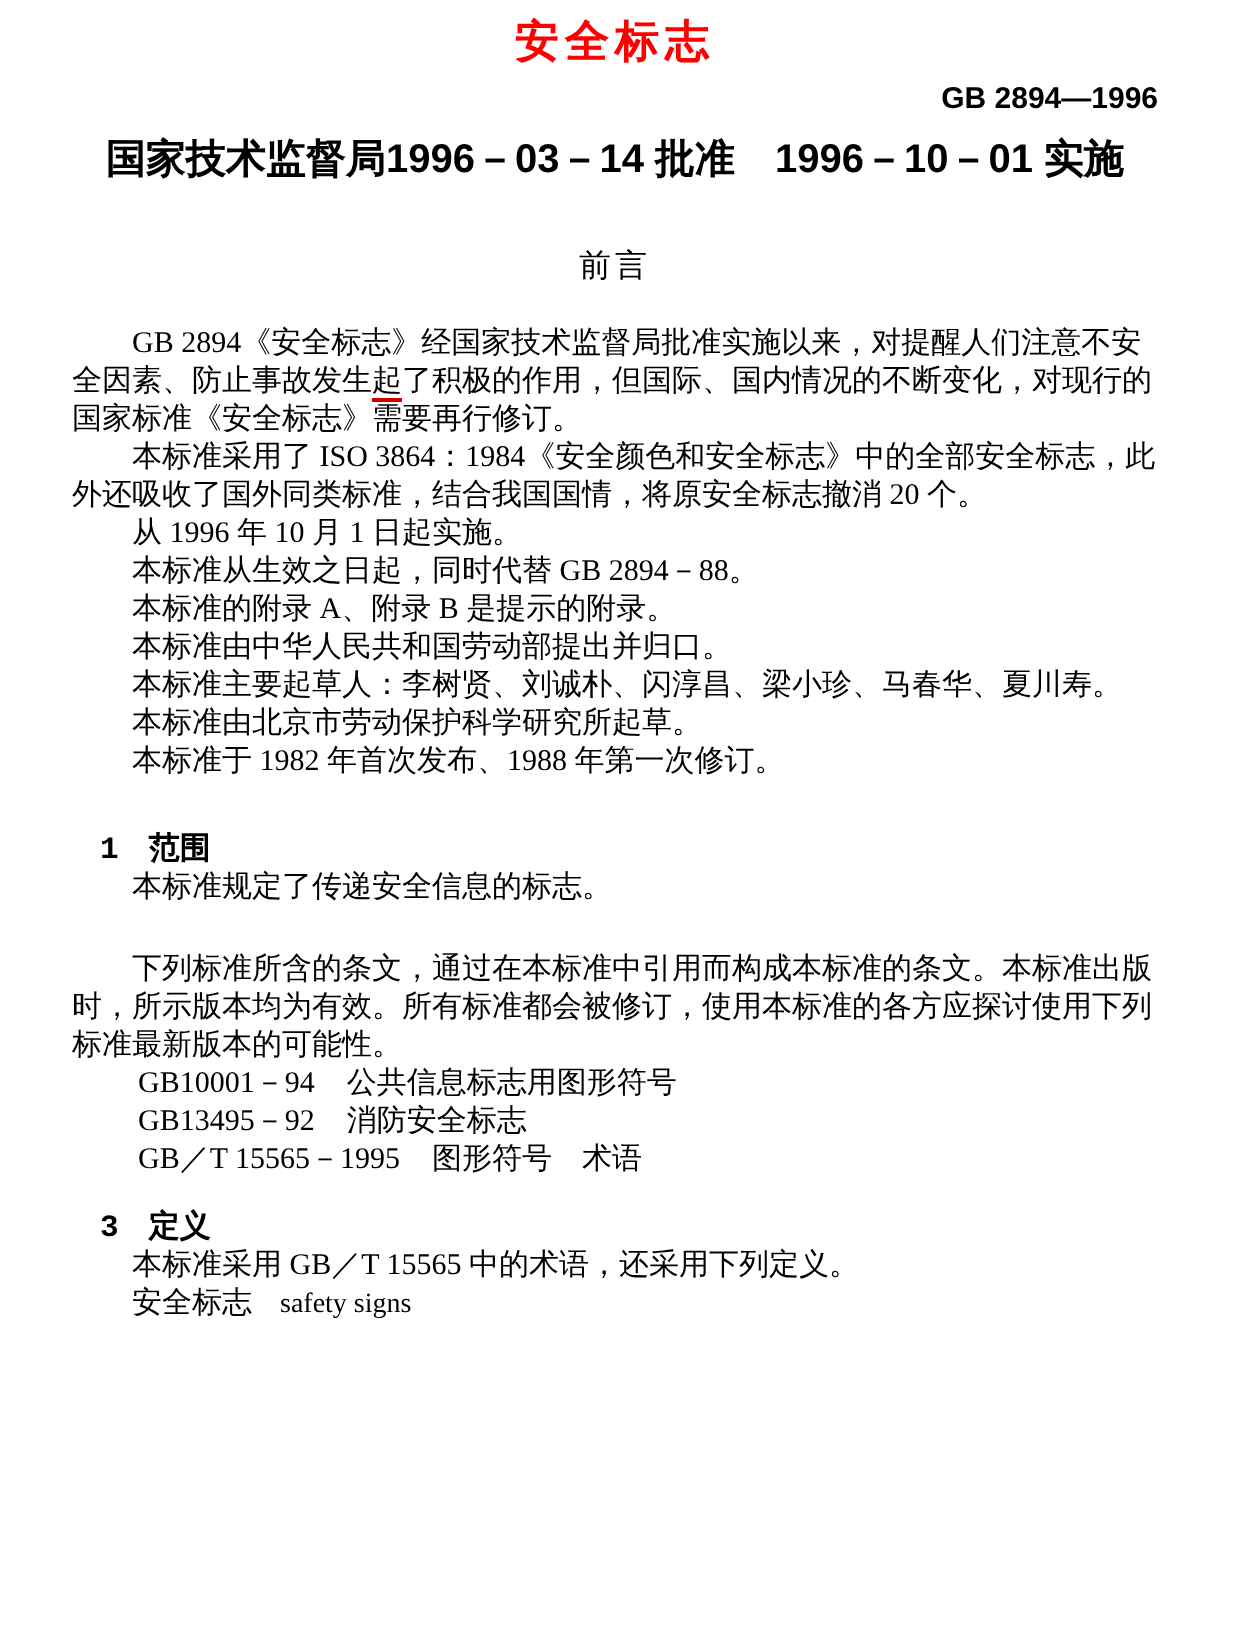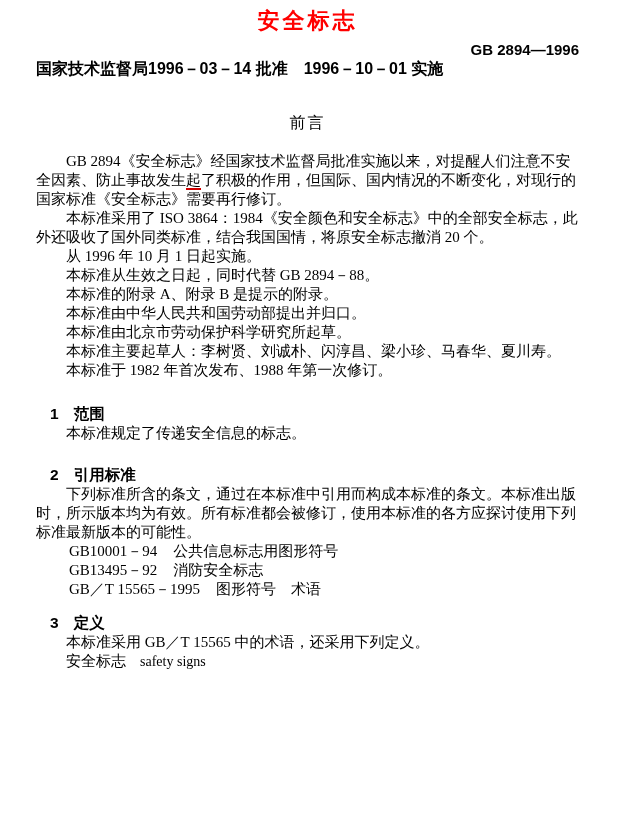--- a/index.html
+++ b/index.html
@@ -31,24 +31,25 @@
   }
   .std-no {
     margin-top: 7px;
     text-align: right;
     font-family: "Liberation Sans", "DejaVu Sans", sans-serif;
     font-weight: bold;
     font-size: 15px;
     line-height: 18px;
   }
   .approval {
-    margin-top: 1px;
+    margin-top: 12px;
+    text-align: center;
     font-family: "Liberation Sans", "DejaVu Sans", sans-serif;
     font-weight: bold;
-    font-size: 16px;
+    font-size: 20px;
     line-height: 18px;
   }
   .foreword-heading {
     margin: 36px 0 20px 0;
     text-align: center;
     font-family: "Liberation Sans", "DejaVu Sans", sans-serif;
     font-weight: normal;
     font-size: 16px;
     letter-spacing: 2px;
     line-height: 18px;
@@ -60,21 +61,21 @@
   .ul-red {
     border-bottom: 2px solid #d00000;
     padding-bottom: 0;
   }
   .section { margin: 0; }
   .section.s1 { margin-top: 24px; }
   .section.s2 { margin-top: 22px; }
   .section.s3 { margin-top: 14px; }
   .sec-head {
     margin: 0 0 0 14px;
-    font-family: Liberation Sans, sans-serif;
+    font-family: Liberation Mono, monospace;
     font-weight: bold;
     font-size: 15.5px;
     line-height: 20px;
   }
   .sec-num { margin-right: 15px; }
   .ref-line {
     margin: 0;
     padding-left: 2.2em;
   }
   .ref-code { margin-right: 16px; }
@@ -100,32 +101,31 @@
 
   <h2 class="foreword-heading">前言</h2>
 
   <div>
     <p class="para"><span>GB 2894《安全标志》经国家技术监督局批准实施以来，对提醒人们注意不安全因素、防止事故发生</span><span class="ul-red" style="border-bottom-color: rgb(208, 0, 0);">起</span><span>了积极的作用，但国际、国内情况的不断变化，对现行的国家标准《安全标志》需要再行修订。</span></p>
     <p class="para">本标准采用了 ISO 3864：1984《安全颜色和安全标志》中的全部安全标志，此外还吸收了国外同类标准，结合我国国情，将原安全标志撤消 20 个。</p>
     <p class="para">从 1996 年 10 月 1 日起实施。</p>
     <p class="para">本标准从生效之日起，同时代替 GB 2894－88。</p>
     <p class="para">本标准的附录 A、附录 B 是提示的附录。</p>
     <p class="para">本标准由中华人民共和国劳动部提出并归口。</p>
+    <p class="para">本标准主要起草人：李树贤、刘诚朴、闪淳昌、梁小珍、马春华、夏川寿。</p>
     <p class="para">本标准由北京市劳动保护科学研究所起草。</p>
-    <p class="para">本标准主要起草人：李树贤、刘诚朴、闪淳昌、梁小珍、马春华、夏川寿。</p>
     <p class="para">本标准于 1982 年首次发布、1988 年第一次修订。</p>
   </div>
 
   <div class="section s1">
     <div class="sec-head"><span class="sec-num">1</span><span>范围</span></div>
     <p class="para">本标准规定了传递安全信息的标志。</p>
   </div>
 
   <div class="section s2">
-    <div class="sec-head"><span class="sec-num">2</span><span>引用标准</span></div>
     <p class="para">下列标准所含的条文，通过在本标准中引用而构成本标准的条文。本标准出版时，所示版本均为有效。所有标准都会被修订，使用本标准的各方应探讨使用下列标准最新版本的可能性。</p>
     <p class="ref-line"><span class="ref-code">GB10001－94</span><span>公共信息标志用图形符号</span></p>
     <p class="ref-line"><span class="ref-code">GB13495－92</span><span>消防安全标志</span></p>
     <p class="ref-line"><span class="ref-code">GB／T 15565－1995</span><span>图形符号　术语</span></p>
   </div>
 
   <div class="section s3">
     <div class="sec-head"><span class="sec-num">3</span><span>定义</span></div>
     <p class="para">本标准采用 GB／T 15565 中的术语，还采用下列定义。</p>
     <p class="term-line"><span>安全标志</span><span class="term-en">safety signs</span></p>

